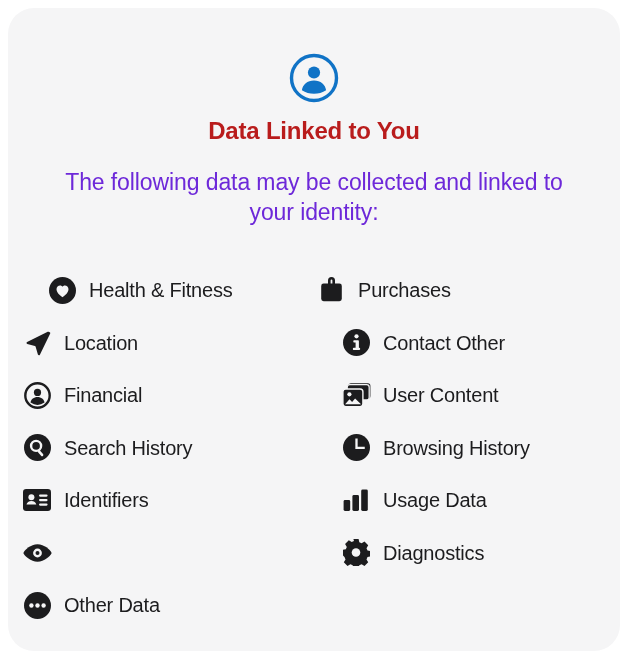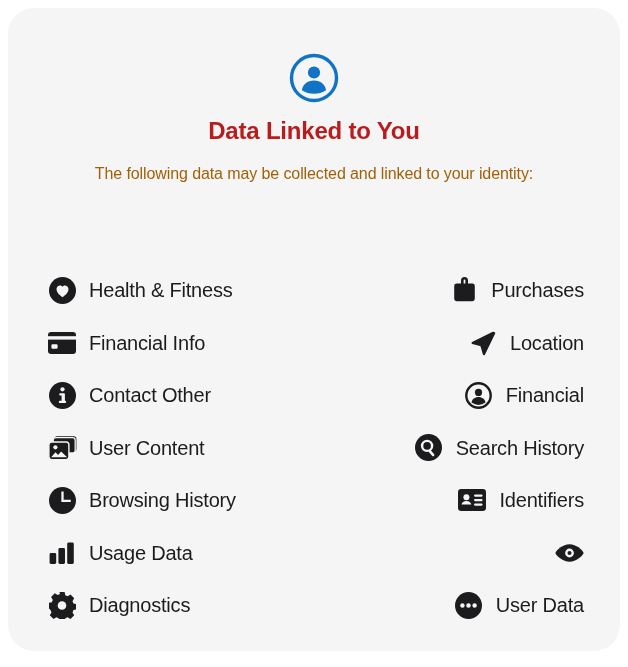--- a/index.html
+++ b/index.html
@@ -41,25 +41,25 @@
   .card-title {
     margin: 12px 0 0 0;
     font-size: 24px;
     font-weight: bold;
     color: #b91c1c;
     letter-spacing: -0.2px;
     line-height: 30px;
   }
 
   .card-subtitle {
-    margin: 13px auto 0 auto;
+    margin: 21px auto 0 auto;
     width: 540px;
-    font-size: 16px;
+    font-size: 23px;
     font-weight: normal;
-    color: #a16207;
+    color: #6d28d9;
     line-height: 30px;
     letter-spacing: -0.1px;
   }
 
   .category-grid {
     position: absolute;
     left: 4px;
     top: 256px;
     width: 612px;
     display: grid;
@@ -69,21 +69,20 @@
   }
 
   .category-item {
     display: flex;
     align-items: center;
     padding-left: 35px;
     box-sizing: border-box;
   }
   .category-item.col-right {
     padding-left: 10px;
-    justify-content: flex-end;
   }
 
   .cat-icon {
     width: 30px;
     height: 30px;
     flex: 0 0 30px;
     display: flex;
     align-items: center;
     justify-content: center;
   }
@@ -132,30 +131,20 @@
     <div class="category-item col-right">
       <span class="cat-icon">
         <svg width="25" height="27" viewBox="0 0 25 27">
           <path d="M9 3.5a3.5 3.5 0 0 1 7 0V7h-2.6V3.5a.9.9 0 0 0-1.8 0V7H9z" fill="#1c1c1e"></path>
           <rect x="2.2" y="6.6" width="20.6" height="17.6" rx="2.4" fill="#1c1c1e"></rect>
         </svg>
       </span>
       <span class="cat-label">Purchases</span>
     </div>
 
-    <div class="category-item col-left">
-      <span class="cat-icon">
-        <svg width="28" height="22" viewBox="0 0 28 22">
-          <rect x="0" y="0" width="28" height="22" rx="3.2" fill="#1c1c1e"></rect>
-          <rect x="0" y="4.2" width="28" height="3.4" fill="#f5f5f6"></rect>
-          <rect x="3.4" y="12.2" width="6.2" height="4.6" rx="1.2" fill="#f5f5f6"></rect>
-        </svg>
-      </span>
-      <span class="cat-label">Financial Info</span>
-    </div>
 
     <div class="category-item col-right">
       <span class="cat-icon">
         <svg width="27" height="27" viewBox="0 0 27 27">
           <path d="M24.2 2.6 3.1 12.9c-.9.4-.8 1.7.2 2l7.6 2.2c.4.1.7.4.8.8l2.2 7.6c.3 1 1.6 1.1 2 .2L26.2 4.6c.4-.9-.6-1.9-1.5-1.5z" fill="#1c1c1e"></path>
         </svg>
       </span>
       <span class="cat-label">Location</span>
     </div>
 
@@ -263,17 +252,17 @@
 
     <div class="category-item col-right">
       <span class="cat-icon">
         <svg width="27" height="27" viewBox="0 0 27 27">
           <circle cx="13.5" cy="13.5" r="13.5" fill="#1c1c1e"></circle>
           <circle cx="7.4" cy="13.5" r="2.2" fill="#f5f5f6"></circle>
           <circle cx="13.5" cy="13.5" r="2.2" fill="#f5f5f6"></circle>
           <circle cx="19.6" cy="13.5" r="2.2" fill="#f5f5f6"></circle>
         </svg>
       </span>
-      <span class="cat-label">User Data</span>
+      <span class="cat-label">Other Data</span>
     </div>
 
   </div>
 </div>
 
 </body></html>

